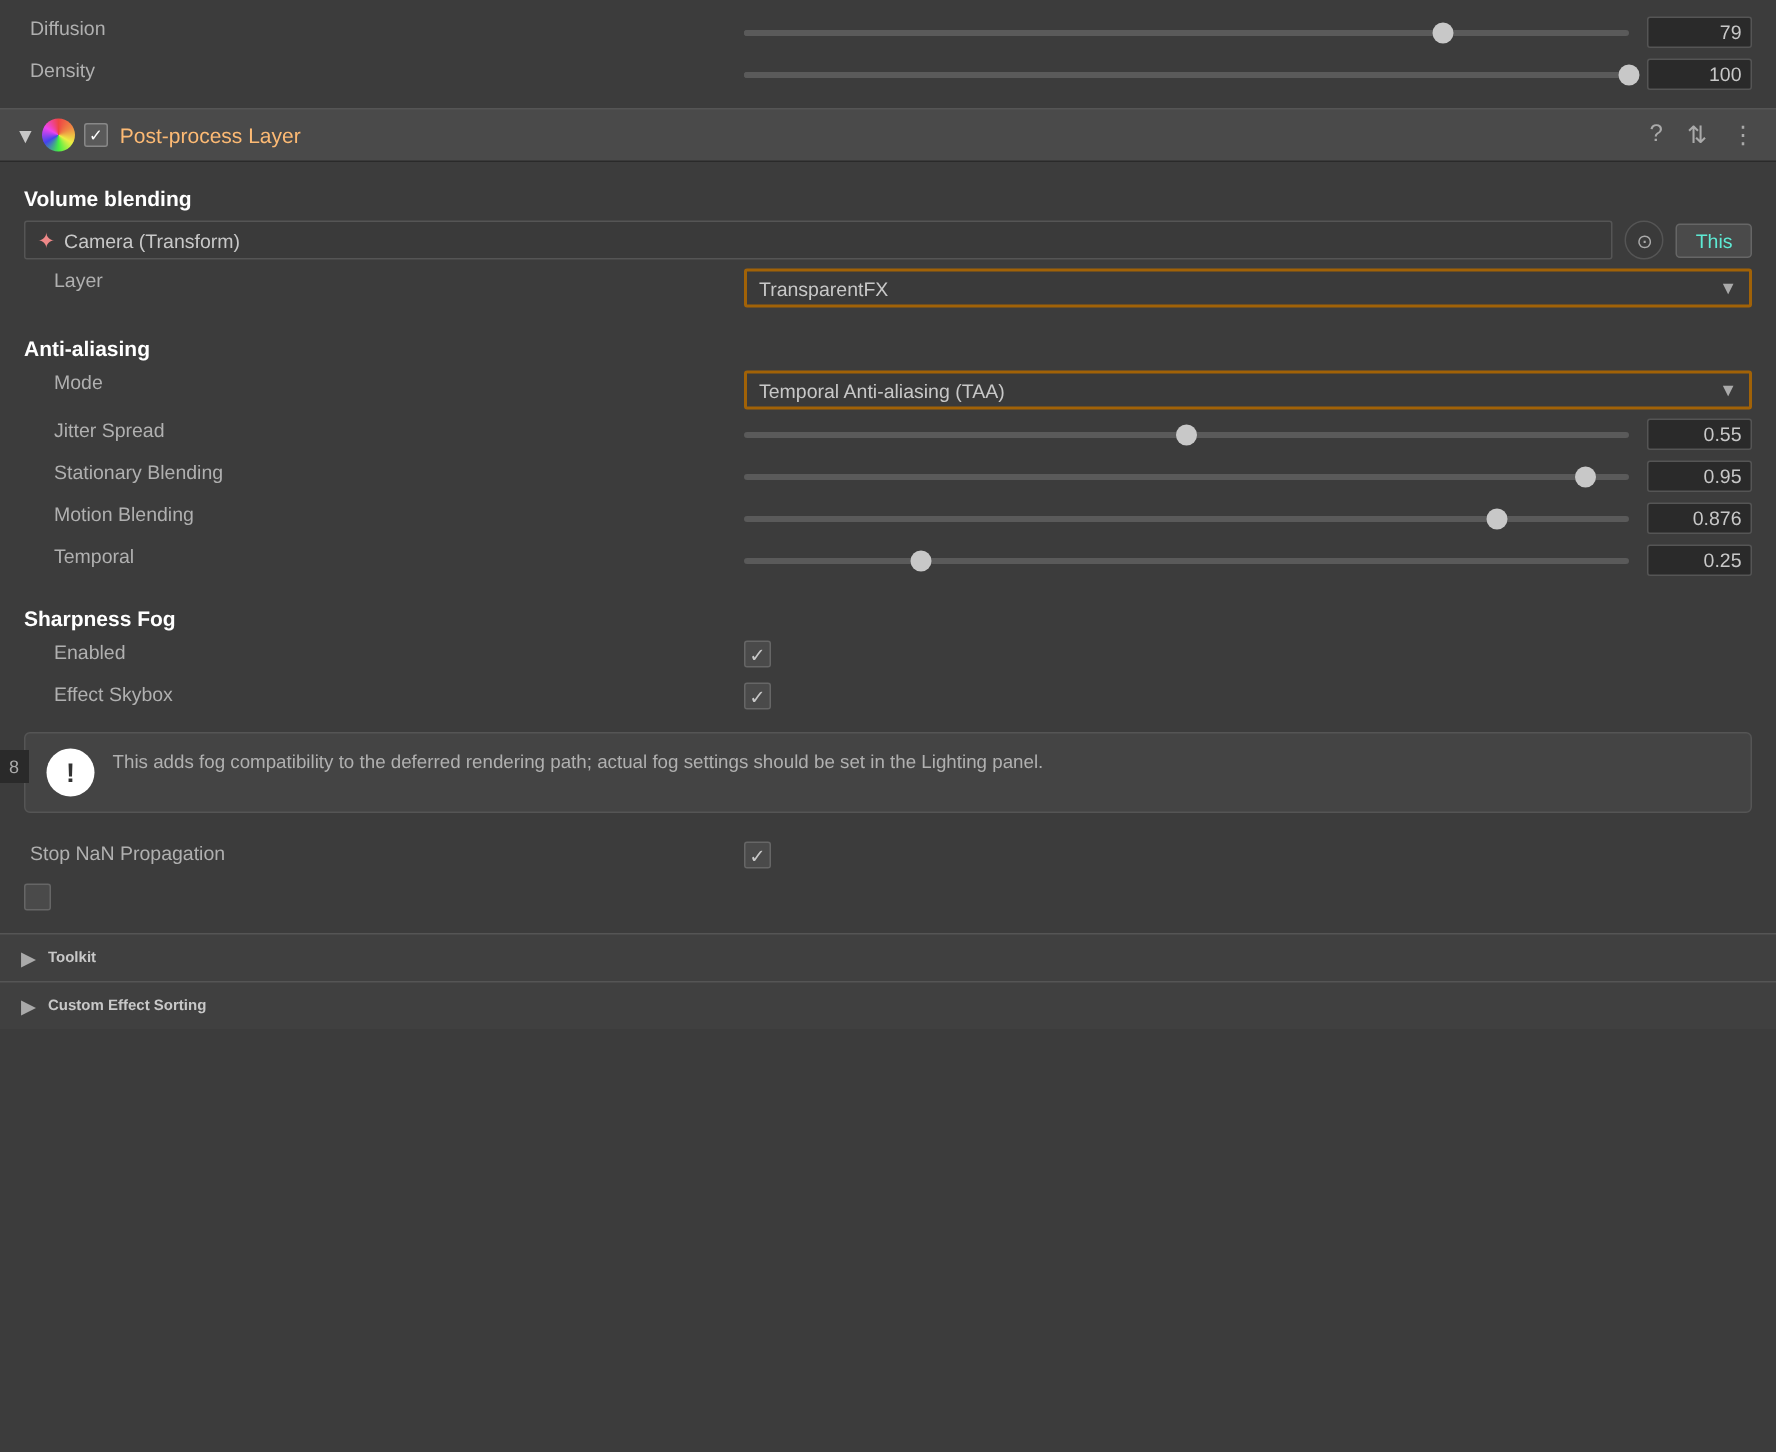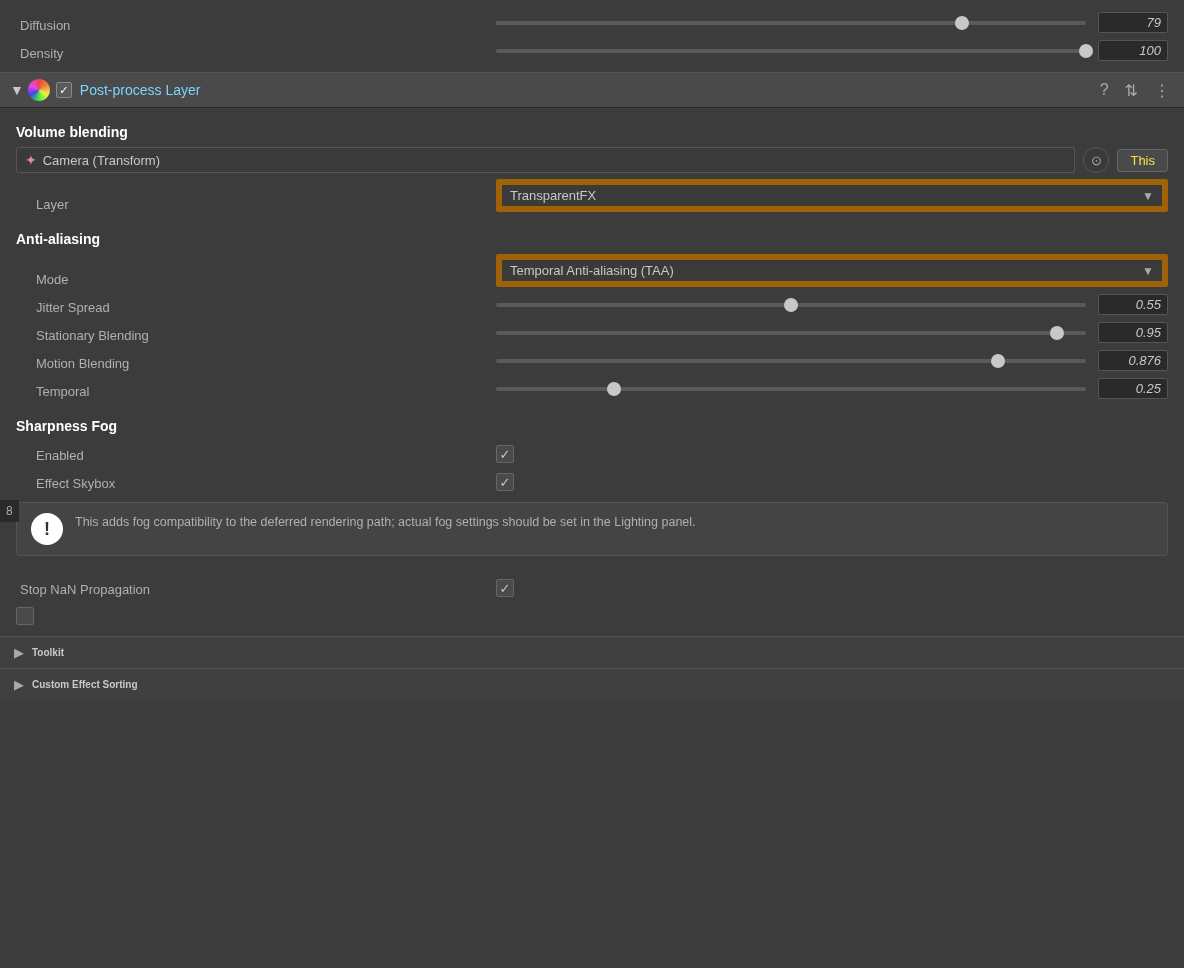--- a/index.html
+++ b/index.html
@@ -18,21 +18,21 @@
     }
 
     
     .top-section {
       padding: 8px 16px 8px 16px;
       background: #3c3c3c;
     }
 
     .prop-row {
       display: flex;
-      align-items: flex-end;
+      align-items: flex-start;
       min-height: 28px;
       padding: 3px 0;
     }
 
     .prop-label {
       width: 480px;
       color: #b0b0b0;
       font-size: 13px;
       padding-left: 4px;
     }
@@ -79,21 +79,20 @@
     .value-box {
       width: 70px;
       background: #2a2a2a;
       border: 1px solid #555;
       color: #c8c8c8;
       text-align: right;
       padding: 2px 6px;
       font-size: 13px;
       margin-left: 8px;
       border-radius: 2px;
-      font-style: italic;
     }
 
     
     .section-header {
       display: flex;
       align-items: center;
       background: #4a4a4a;
       padding: 5px 10px;
       border-top: 1px solid #555;
       border-bottom: 1px solid #2a2a2a;
@@ -124,21 +123,21 @@
       border-radius: 2px;
       display: flex;
       align-items: center;
       justify-content: center;
       margin-right: 8px;
       color: #fff;
       font-size: 11px;
     }
 
     .section-header .title {
-      color: #7dd3fc;
+      color: #fdba74;
       font-size: 14px;
       font-weight: 500;
       flex: 1;
     }
 
     .section-header .header-icons {
       display: flex;
       gap: 8px;
       align-items: center;
     }
@@ -160,21 +159,21 @@
       font-weight: 600;
       color: #ffffff;
       padding: 8px 0 4px 0;
     }
 
     
     .dropdown {
       display: flex;
       align-items: center;
       background: #3a3a3a;
-      border: 6px solid #a16207;
+      border: 2px solid #a16207;
       border-radius: 2px;
       padding: 3px 8px;
       cursor: pointer;
       min-height: 26px;
     }
 
     .dropdown-text {
       flex: 1;
       color: #c8c8c8;
     }
@@ -216,21 +215,21 @@
       cursor: pointer;
       color: #aaa;
       font-size: 13px;
     }
 
     .this-btn {
       background: #4a4a4a;
       border: 1px solid #666;
       border-radius: 3px;
       padding: 3px 12px;
-      color: #fde047;
+      color: #5eead4;
       margin-left: 4px;
       cursor: pointer;
       font-size: 13px;
     }
 
     
     .checkbox-input {
       width: 18px;
       height: 18px;
       background: #4a4a4a;

